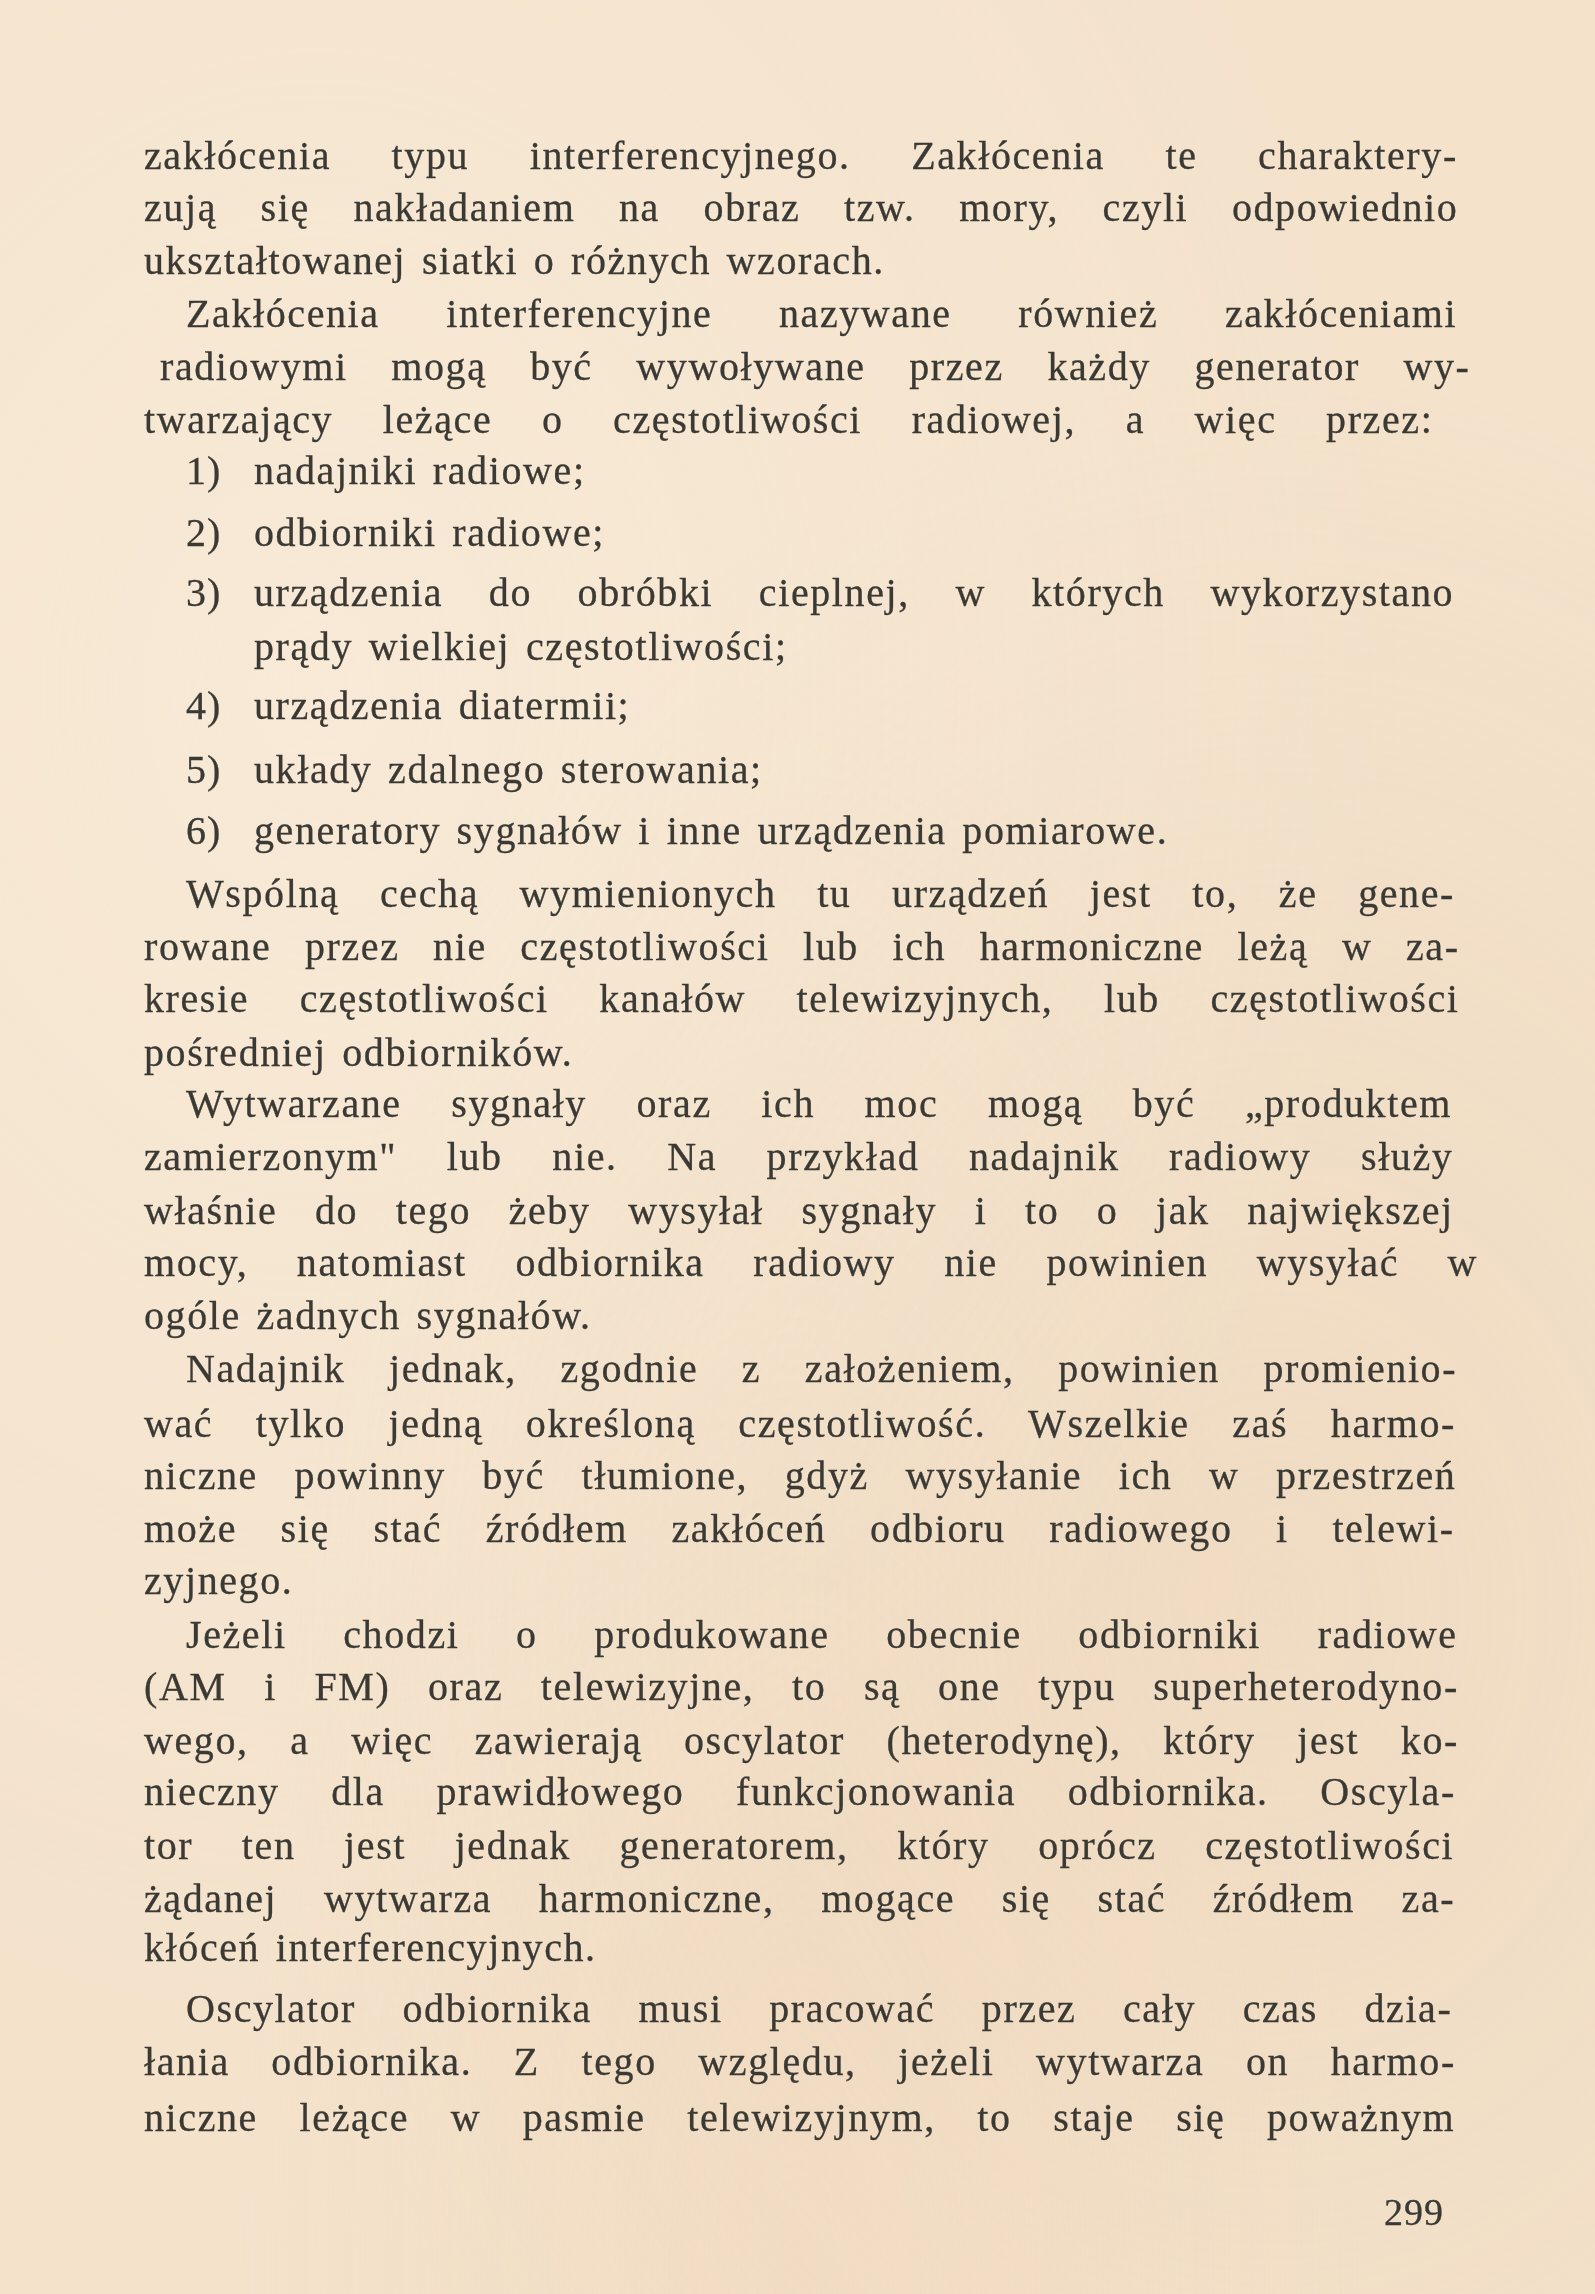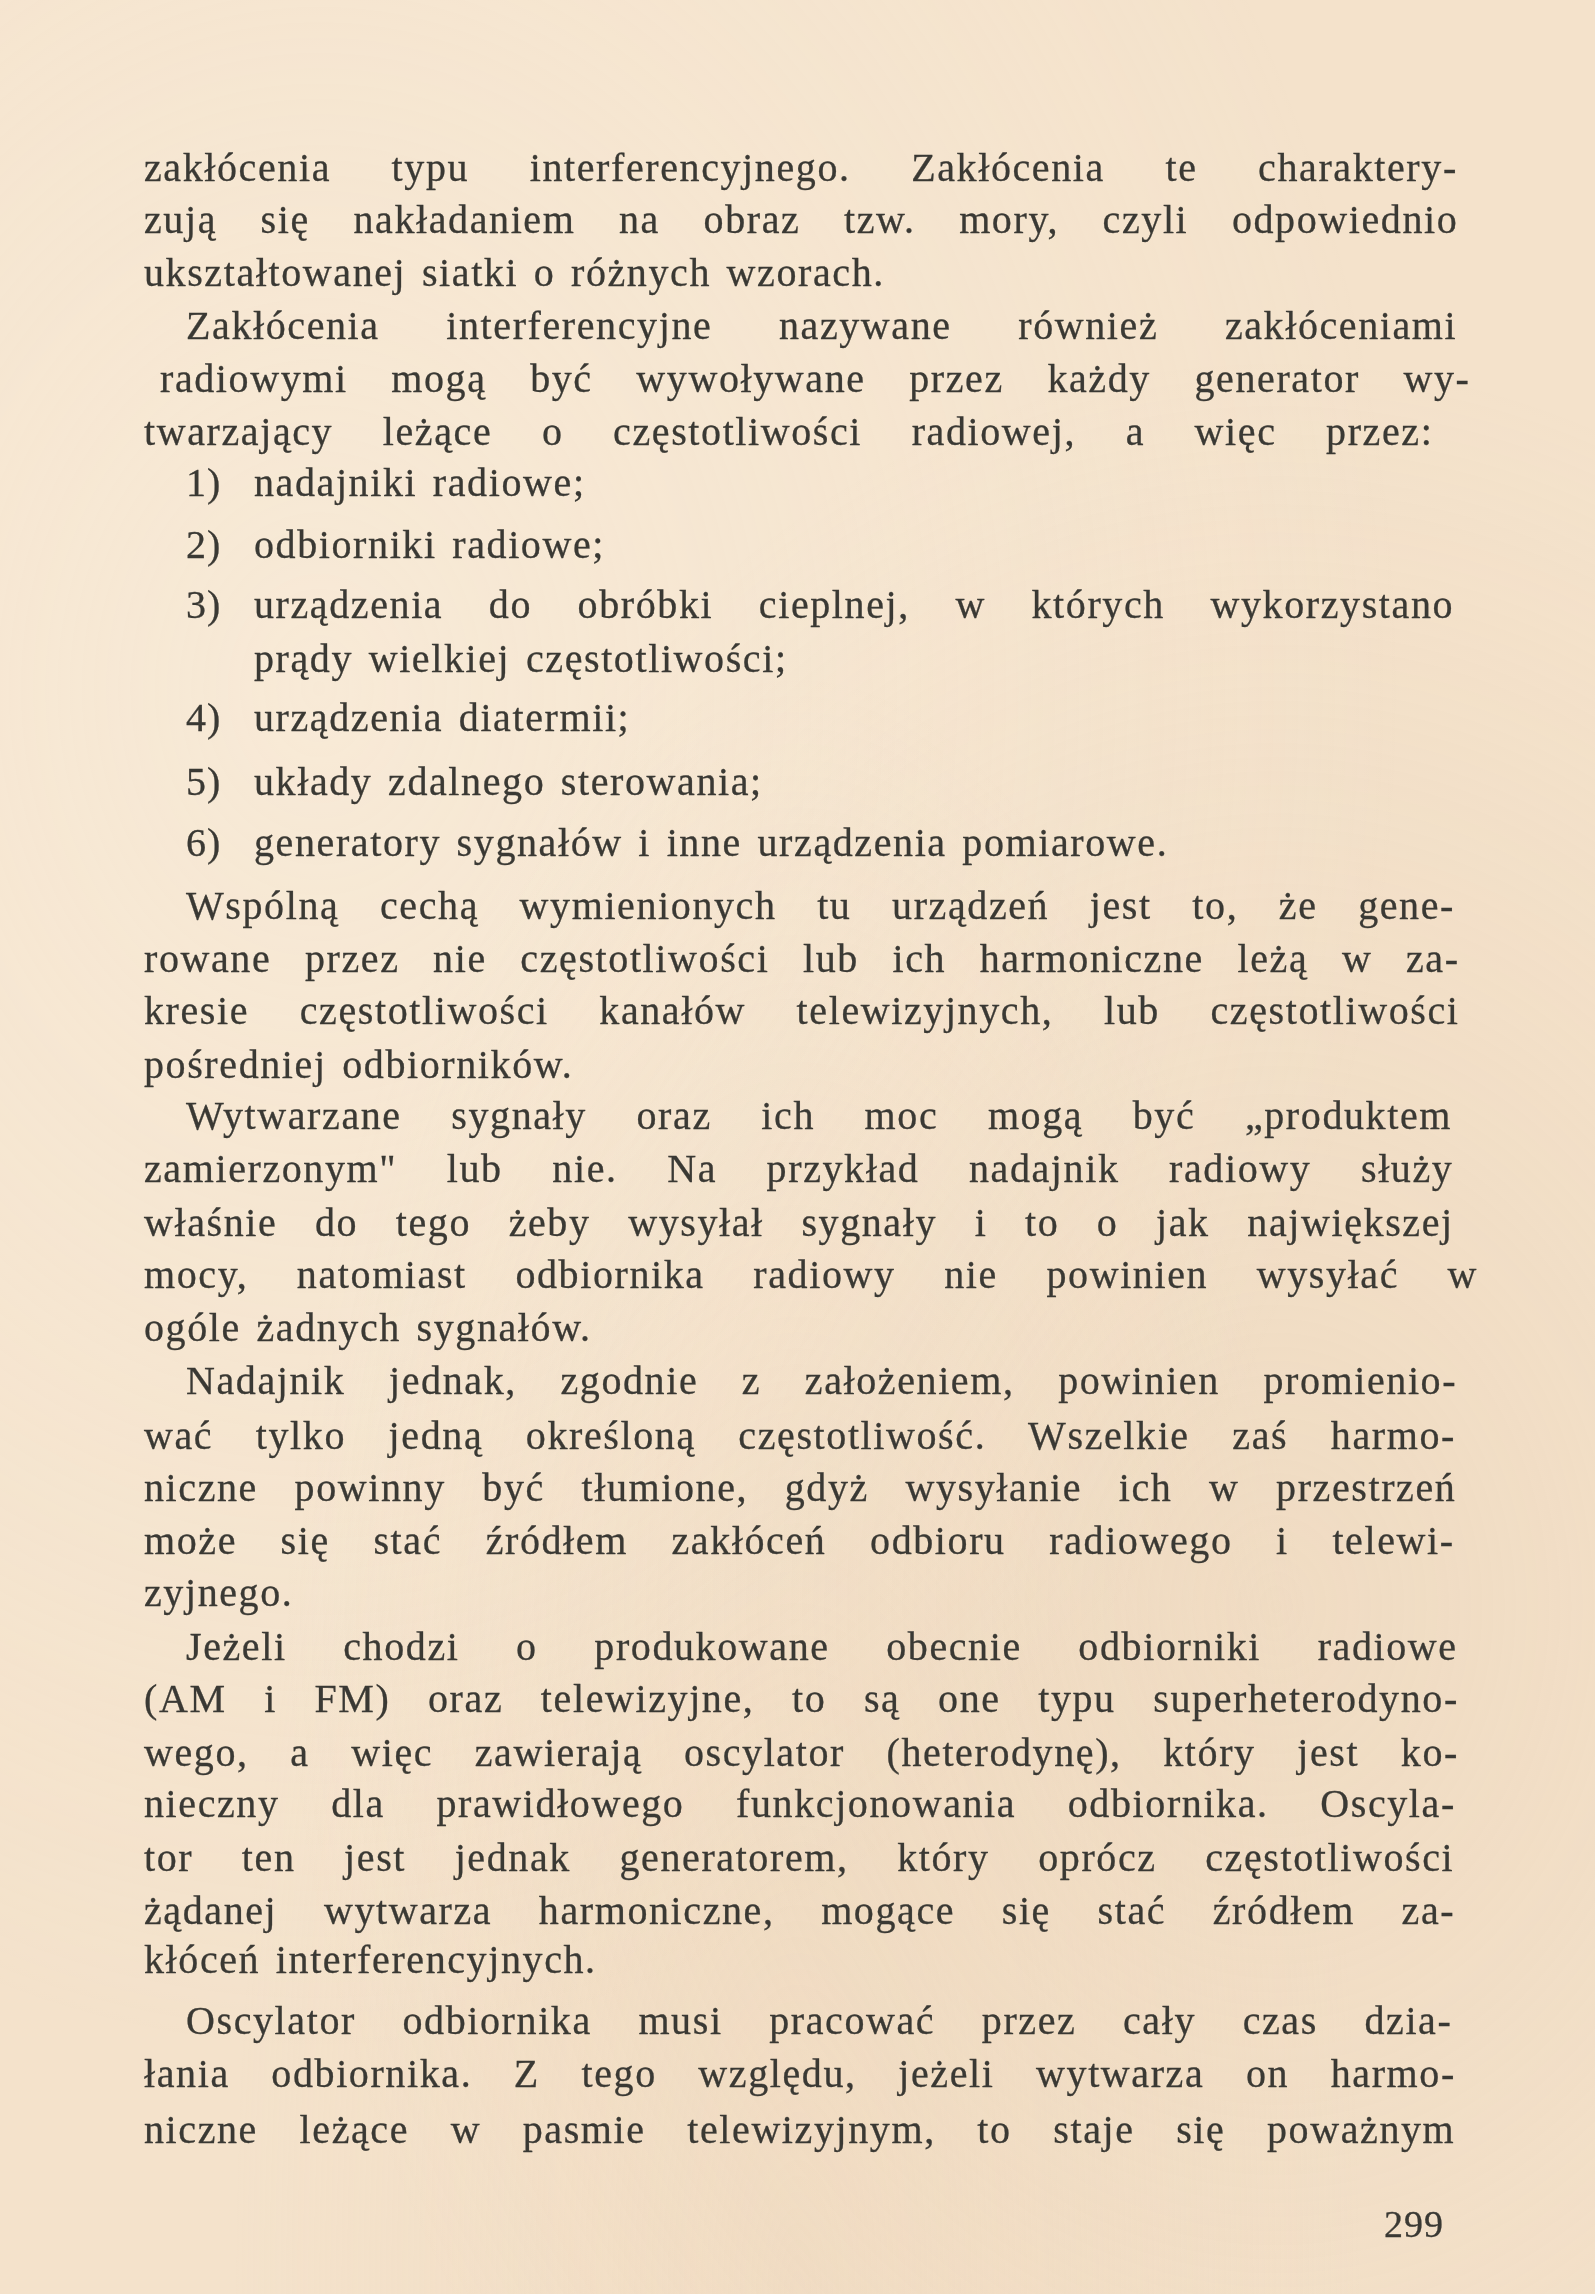--- a/index.html
+++ b/index.html
@@ -14,21 +14,21 @@
     background: #f4e2cb;
     background-image:
       radial-gradient(ellipse at 20% 30%, rgba(255,248,236,0.35), rgba(255,248,236,0) 60%),
       radial-gradient(ellipse at 80% 70%, rgba(232,208,180,0.35), rgba(232,208,180,0) 55%),
       radial-gradient(ellipse at 50% 100%, rgba(238,214,186,0.4), rgba(238,214,186,0) 50%);
     font-family: "Liberation Serif", "DejaVu Serif", serif;
     color: #3a3934;
   }
   .page {
     position: absolute;
-    left: 0; top: 12px;
+    left: 0; top: 0;
     width: 1596px; height: 1639px;
   }
   .line {
     position: absolute;
     left: 144px;
     width: 1302px;
     height: 40px;
     font-size: 40px;
     line-height: 40px;
     letter-spacing: 1.6px;

